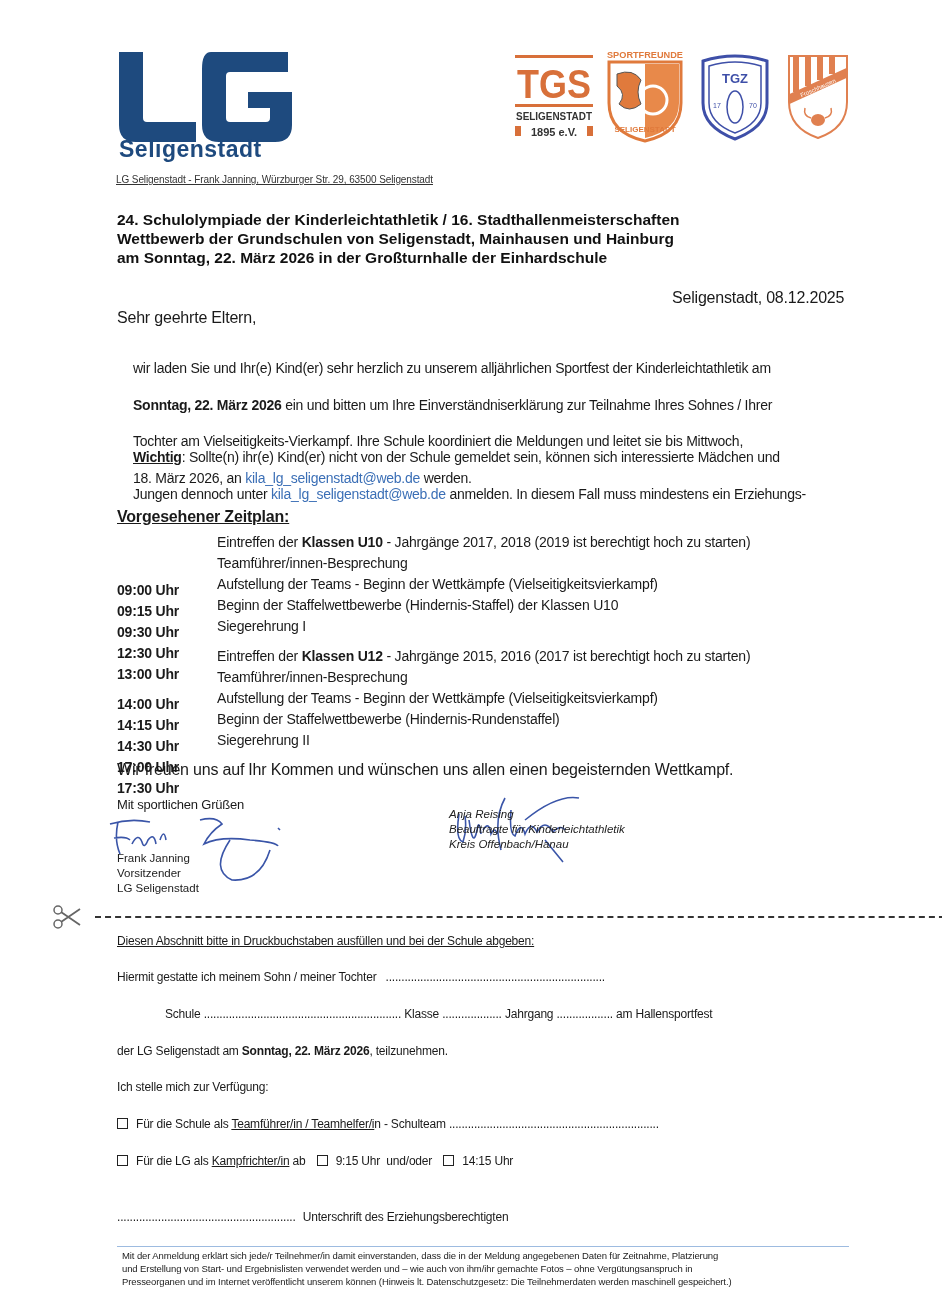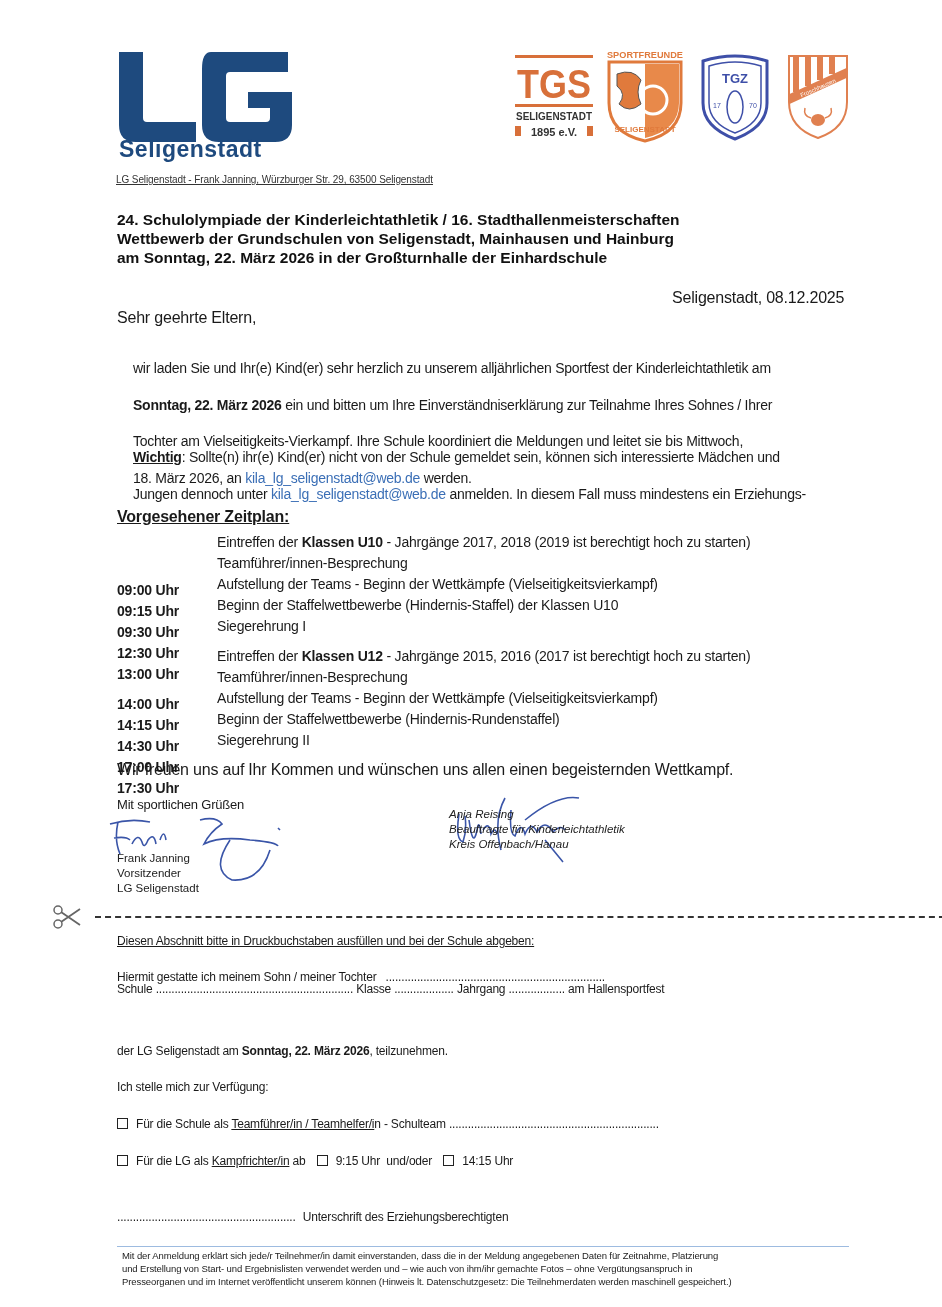--- a/index.html
+++ b/index.html
@@ -207,21 +207,21 @@
 </svg>
 <div class="abs dashes"></div>
 
 <div class="abs form-line ul" style="top:931px;">Diesen Abschnitt bitte in Druckbuchstaben ausfüllen und bei der Schule abgeben:</div>
 
 <div class="abs form-line" style="top:967px;">
   <span>Hiermit gestatte ich meinem Sohn / meiner Tochter</span>
   <span style="margin-left:6px;">......................................................................</span>
 </div>
 
-<div class="abs form-line" style="top:979px;">
+<div class="abs form-line" style="top:1004px;margin-left:48px;">
   <span>Schule</span>
   <span>...............................................................</span>
   <span>Klasse</span>
   <span>...................</span>
   <span>Jahrgang</span>
   <span>..................</span>
   <span>am Hallensportfest</span>
 </div>
 
 <div class="abs form-line" style="top:1041px;">

